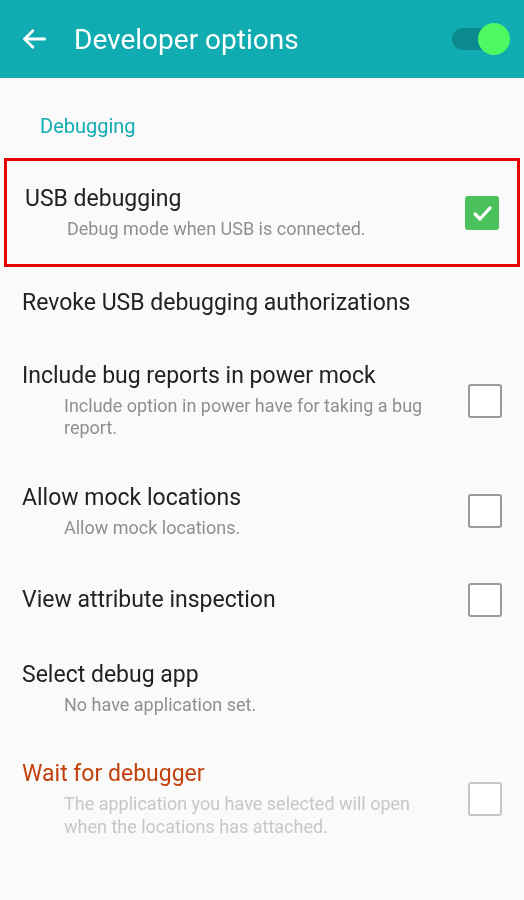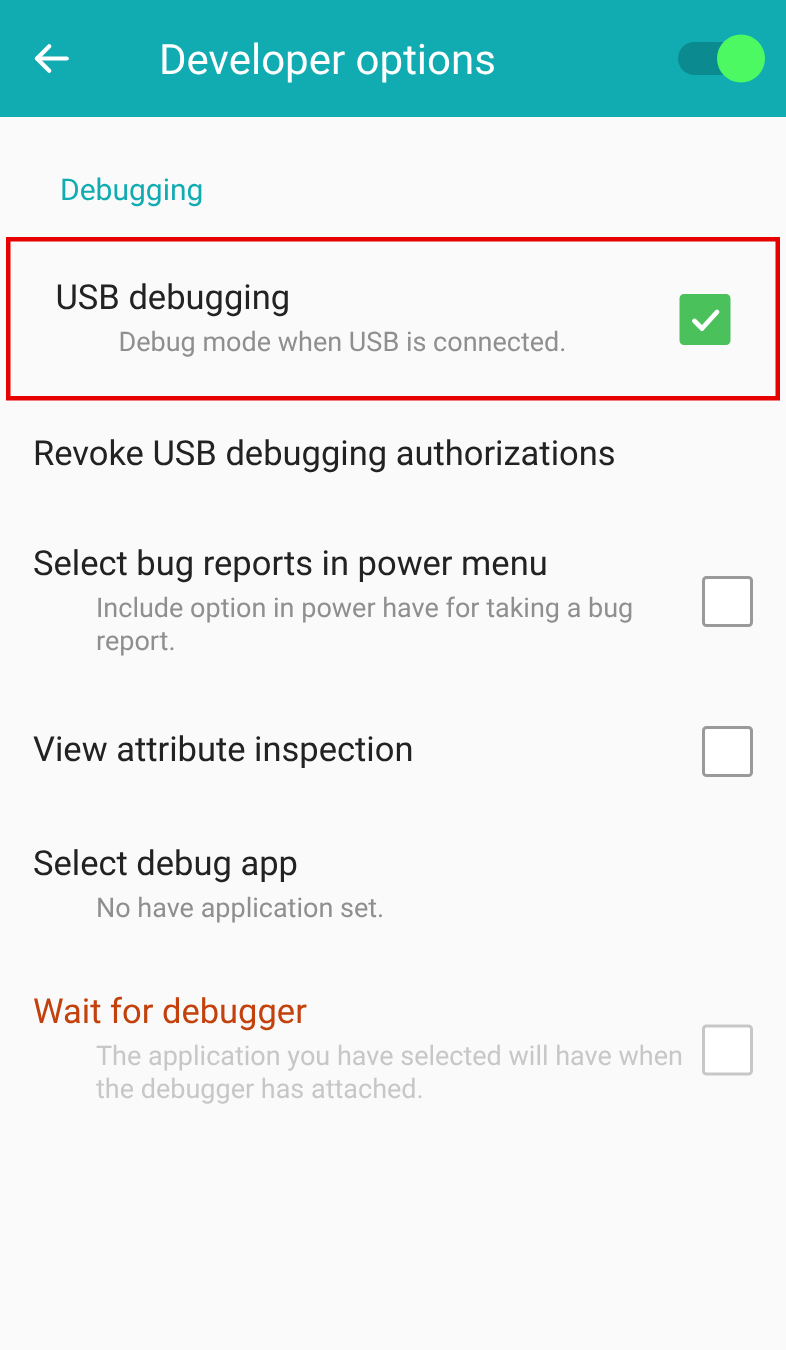--- a/index.html
+++ b/index.html
@@ -11,21 +11,20 @@
     overflow: hidden;
     position: relative;
   }
   .header {
     height: 78px;
     background: #10acb2;
     display: flex;
     align-items: center;
     padding: 0 18px;
     color: #fff;
-    gap: 32px;
   }
   .back-arrow {
     width: 32px;
     height: 32px;
     display: flex;
     align-items: center;
     justify-content: center;
     margin-right: 24px;
     cursor: pointer;
   }
@@ -96,21 +95,21 @@
   .checkbox.checked {
     background: #4bc15b;
     border-color: #4bc15b;
   }
   .check-svg { display: block; }
   .highlight-box {
     border: 3px solid #e60000;
     margin: 0 4px;
   }
   .highlight-box .item {
-    padding: 24px 30px;
+    padding: 24px 18px;
     gap: 44px;
   }
   .faded .item-title { color: #c2410c; }
   .faded .item-sub { color: #c7c7c7; }
   .faded .checkbox { border-color: #c7c7c7; }
 </style>
 </head>
 <body>
 
 <div class="header">
@@ -145,42 +144,49 @@
   </div>
 
   <div class="item">
     <div class="item-text">
       <div class="item-title">Revoke USB debugging authorizations</div>
     </div>
   </div>
 
   <div class="item">
     <div class="item-text">
-      <div class="item-title">Select bug reports in power menu</div>
+      <div class="item-title">Include bug reports in power mock</div>
       <div class="item-sub">Include option in power have for taking a bug report.</div>
     </div>
     <div class="checkbox"></div>
   </div>
 
+  <div class="item">
+    <div class="item-text">
+      <div class="item-title">Allow mock locations</div>
+      <div class="item-sub">Allow mock locations.</div>
+    </div>
+    <div class="checkbox"></div>
+  </div>
 
   <div class="item">
     <div class="item-text">
       <div class="item-title">View attribute inspection</div>
     </div>
     <div class="checkbox"></div>
   </div>
 
   <div class="item">
     <div class="item-text">
       <div class="item-title">Select debug app</div>
       <div class="item-sub">No have application set.</div>
     </div>
   </div>
 
   <div class="item faded">
     <div class="item-text">
       <div class="item-title">Wait for debugger</div>
-      <div class="item-sub">The application you have selected will have when the debugger has attached.</div>
+      <div class="item-sub">The application you have selected will open when the locations has attached.</div>
     </div>
     <div class="checkbox"></div>
   </div>
 
 </div>
 
 </body></html>

